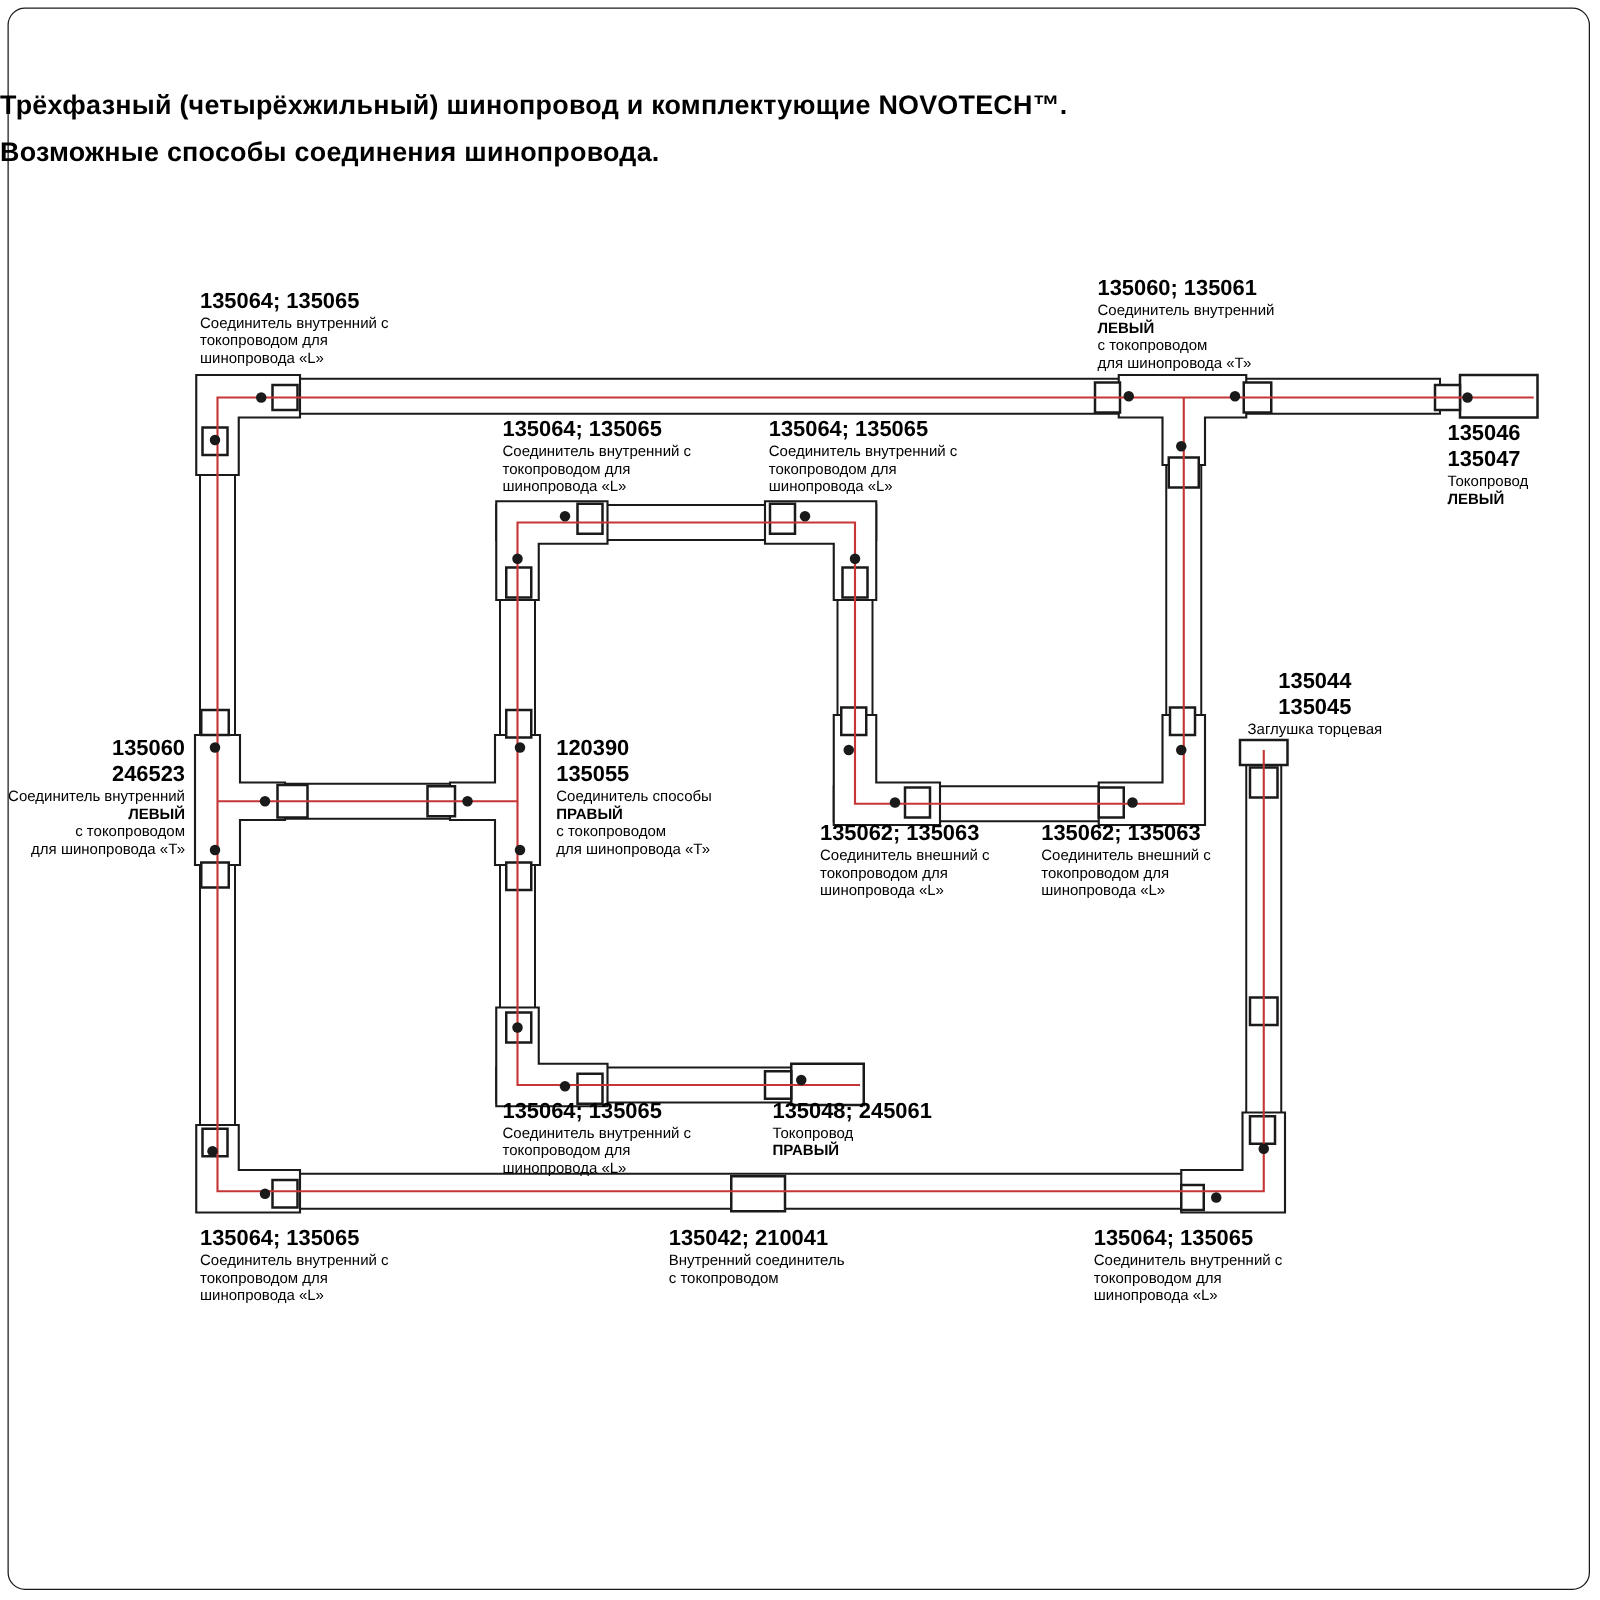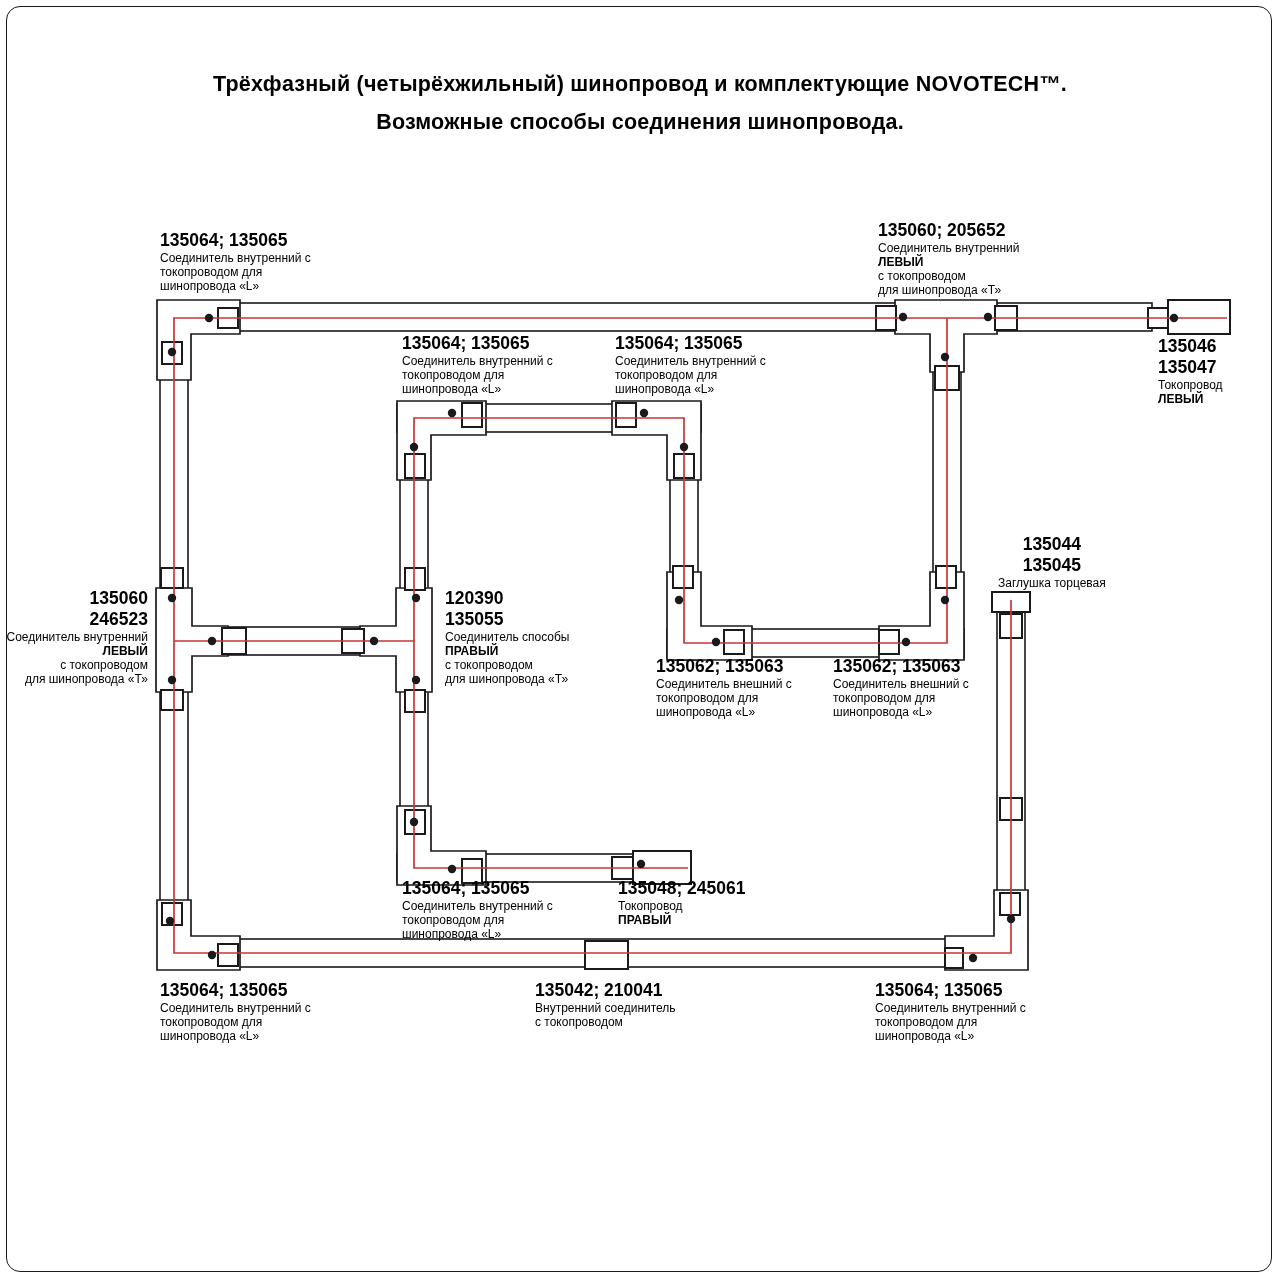--- a/index.html
+++ b/index.html
@@ -10,21 +10,21 @@
   html,body{margin:0;padding:0;background:#ffffff;}
   body{
     width:1280px;height:1280px;position:relative;overflow:hidden;
     font-family:"Liberation Sans", sans-serif;color:var(--txt);
   }
   .frame{
     position:absolute;left:6px;top:6px;width:1266px;height:1266px;
     border:1.5px solid var(--ink);border-radius:14px;box-sizing:border-box;
   }
   .title{
-    position:absolute;left:0;width:1280px;text-align:center;
+    position:absolute;left:0;width:1280px;
     font-weight:bold;font-size:21.5px;letter-spacing:.2px;
   }
   #title1{top:72px;}
   #title2{top:110px;}
   svg{position:absolute;left:0;top:0;}
   svg .seg{fill:#ffffff;stroke:var(--ink);stroke-width:1.6;}
   svg .body{fill:#ffffff;stroke:var(--ink);stroke-width:1.7;}
   svg .box{fill:#ffffff;stroke:var(--ink);stroke-width:2;}
   svg .endp{fill:#ffffff;stroke:var(--ink);stroke-width:2;}
   svg .red{fill:none;stroke:var(--red);stroke-width:1.7;}
@@ -149,21 +149,21 @@
 </svg>
 
 <div id="labels-root">
     <div class="plabel" style="left: 160px; top: 230px; text-align: left;">
       <div class="pcode">135064; 135065</div>
       <div class="pdesc">Соединитель внутренний с</div>
       <div class="pdesc">токопроводом для</div>
       <div class="pdesc">шинопровода «L»</div>
     </div>
     <div class="plabel" style="left: 878px; top: 220px; text-align: left;">
-      <div class="pcode">135060; 205652</div>
+      <div class="pcode">135060; 135061</div>
       <div class="pdesc">Соединитель внутренний</div>
       <div class="pdesc b">ЛЕВЫЙ</div>
       <div class="pdesc">с токопроводом</div>
       <div class="pdesc">для шинопровода «Т»</div>
     </div>
     <div class="plabel" style="left: 1158px; top: 336px; text-align: left;">
       <div class="pcode">135046</div>
       <div class="pcode">135047</div>
       <div class="pdesc">Токопровод</div>
       <div class="pdesc b">ЛЕВЫЙ</div>

